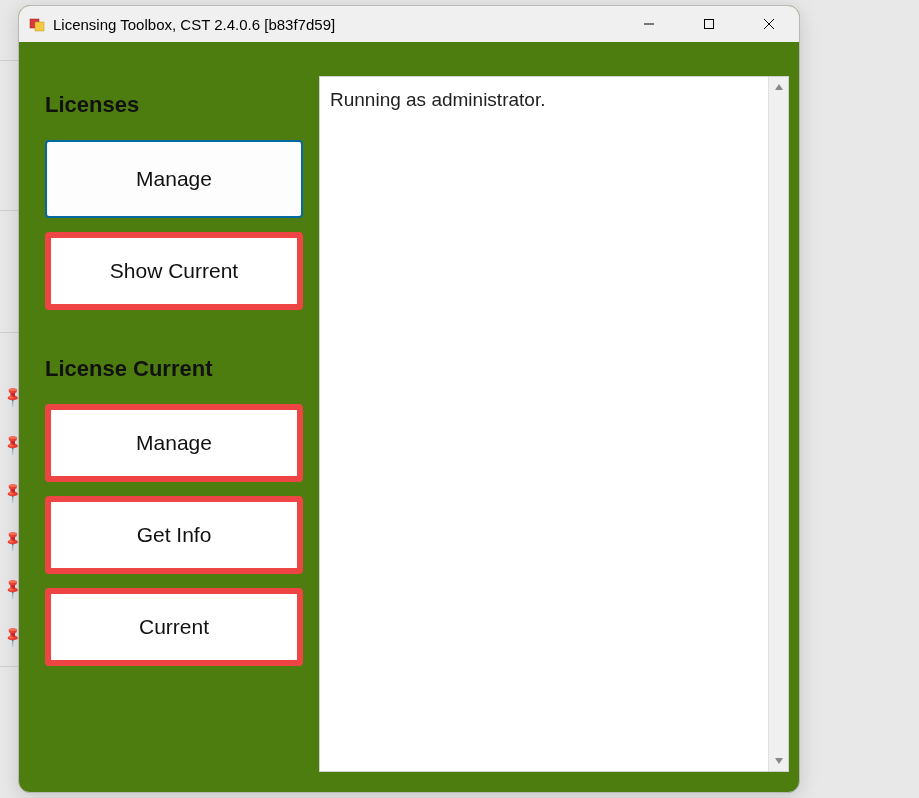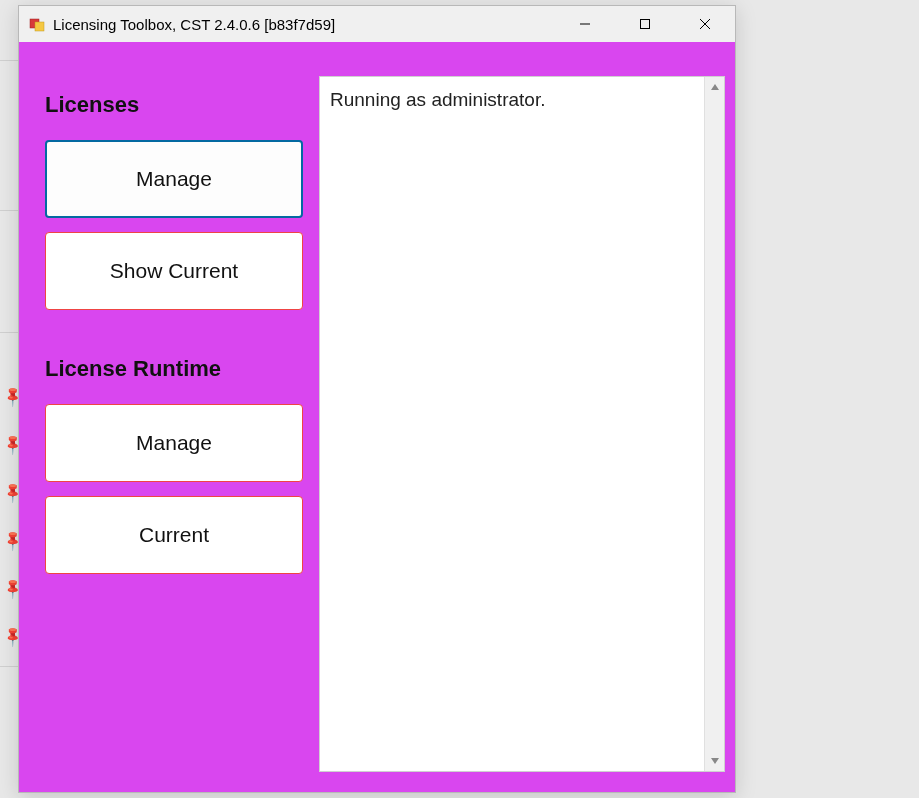--- a/index.html
+++ b/index.html
@@ -39,25 +39,25 @@
       left: 0;
       width: 18px;
       height: 1px;
       background: #d0d0d0;
     }
 
     .app-window {
       position: absolute;
       left: 18px;
       top: 5px;
-      width: 718px;
+      width: 782px;
       height: 788px;
-      background: #d946ef;
+      background: #4d7c0f;
       border: 1px solid #b8b8b8;
-      border-radius: 0;
+      border-radius: 12px;
       box-shadow: 0 4px 20px rgba(0,0,0,0.15);
       overflow: hidden;
     }
 
     .titlebar {
       display: flex;
       align-items: center;
       justify-content: space-between;
       height: 36px;
       background: #f0f0f0;
@@ -131,21 +131,21 @@
     }
 
     .section-heading.second {
       margin-top: 32px;
     }
 
     .action-btn {
       width: 258px;
       height: 78px;
       background: #ffffff;
-      border: 1px solid #ef4444;
+      border: 6px solid #ef4444;
       border-radius: 4px;
       font-size: 21px;
       color: #111;
       cursor: pointer;
       font-family: inherit;
       margin-bottom: 14px;
       display: flex;
       align-items: center;
       justify-content: center;
     }
@@ -259,26 +259,29 @@
       <div class="section-heading">Licenses</div>
 
       <button class="action-btn active">
         <span>Manage</span>
       </button>
 
       <button class="action-btn">
         <span>Show Current</span>
       </button>
 
-      <div class="section-heading second">License Runtime</div>
+      <div class="section-heading second">License Current</div>
 
       <button class="action-btn">
         <span>Manage</span>
       </button>
 
+      <button class="action-btn">
+        <span>Get Info</span>
+      </button>
 
       <button class="action-btn">
         <span>Current</span>
       </button>
 
     </div>
 
     <div class="log-panel">
       <div class="log-text">Running as administrator.</div>
       <div class="scrollbar">

